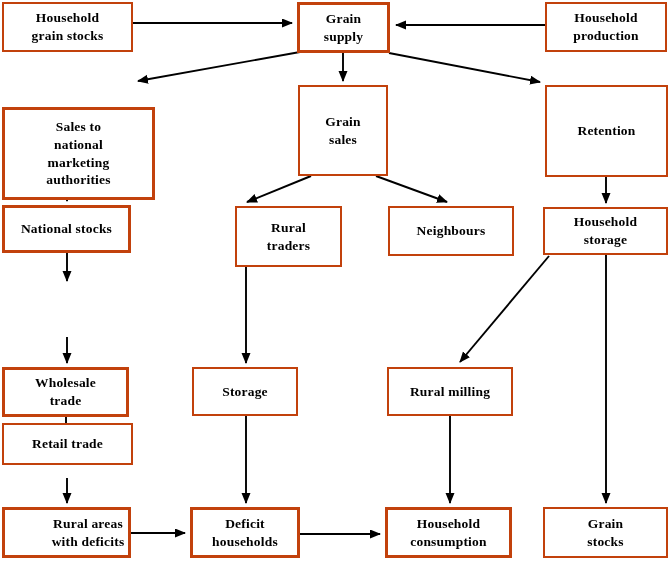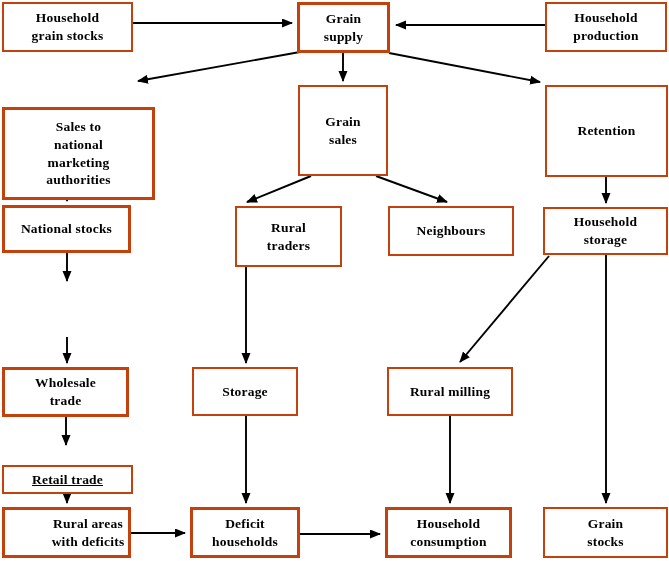--- a/index.html
+++ b/index.html
@@ -137,21 +137,21 @@
   </div>
 
   <div class="node" style="left:192px; top:367px; width:106px; height:49px;">
     <span class="lbl">Storage</span>
   </div>
 
   <div class="node" style="left:387px; top:367px; width:126px; height:49px;">
     <span class="lbl">Rural milling</span>
   </div>
 
-  <div class="node" style="left:2px; top:465px; width:131px; height:29px;text-decoration:underline;">
+  <div class="node" style="left:2px; top:423px; width:131px; height:42px;">
     <span class="lbl">Retail trade</span>
   </div>
 
   <div class="node" style="left:2px; top:507px; width:129px; height:51px; border-width:3px;padding-left:43px;">
     <span class="lbl">Rural areas
 with deficits</span>
   </div>
 
   <div class="node" style="left:190px; top:507px; width:110px; height:51px; border-width:3px;">
     <span class="lbl">Deficit

